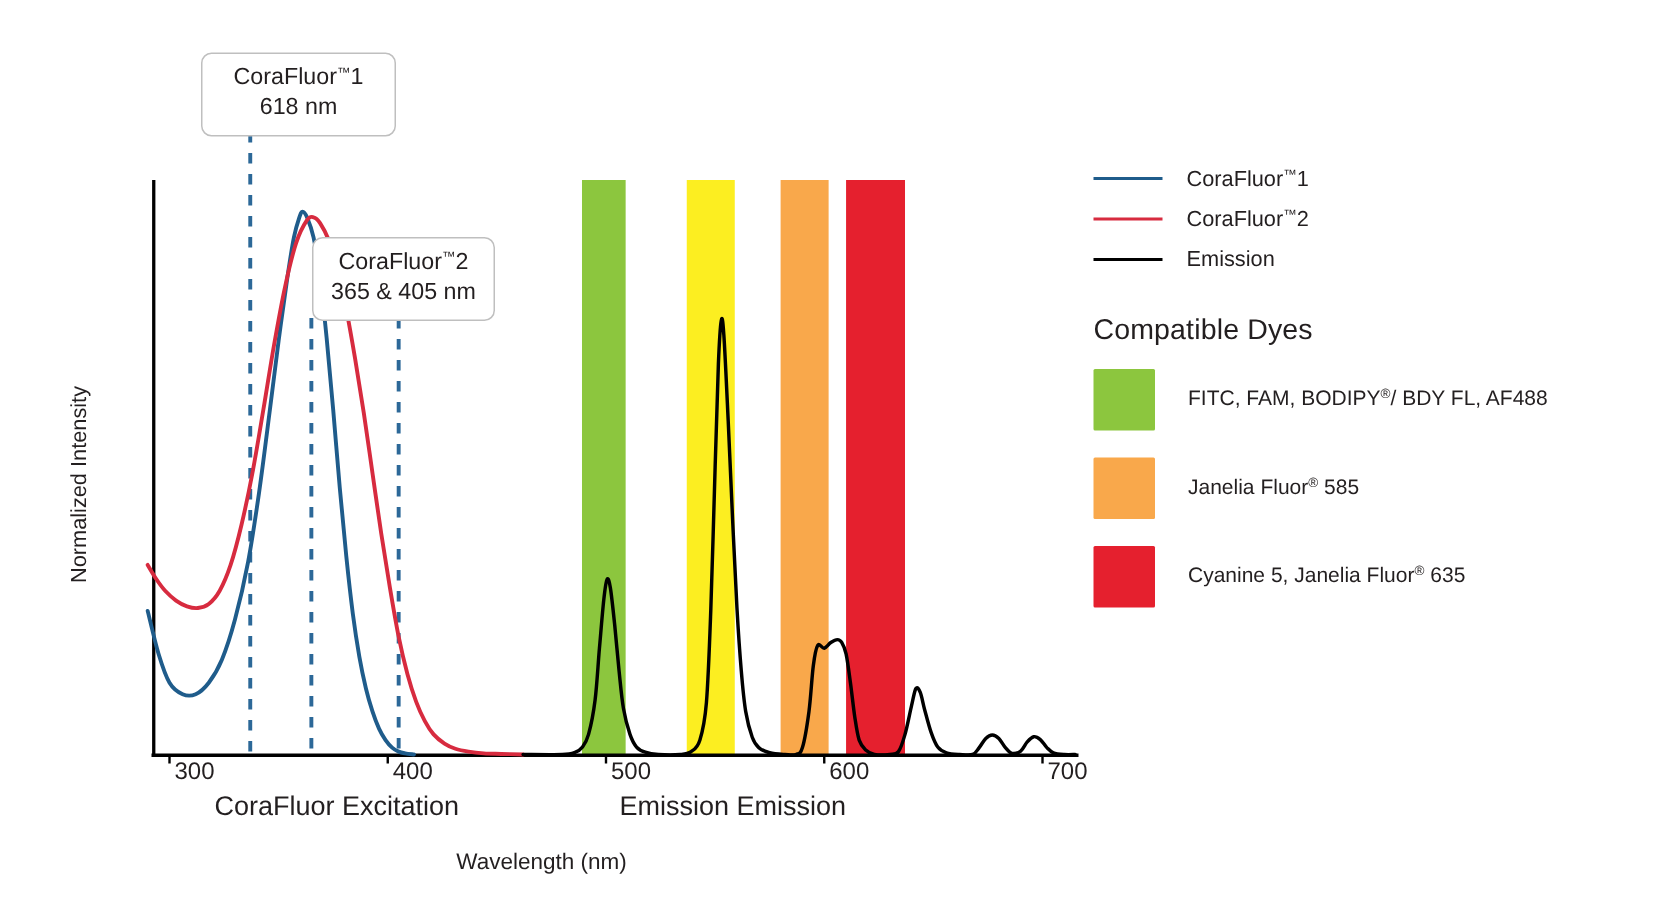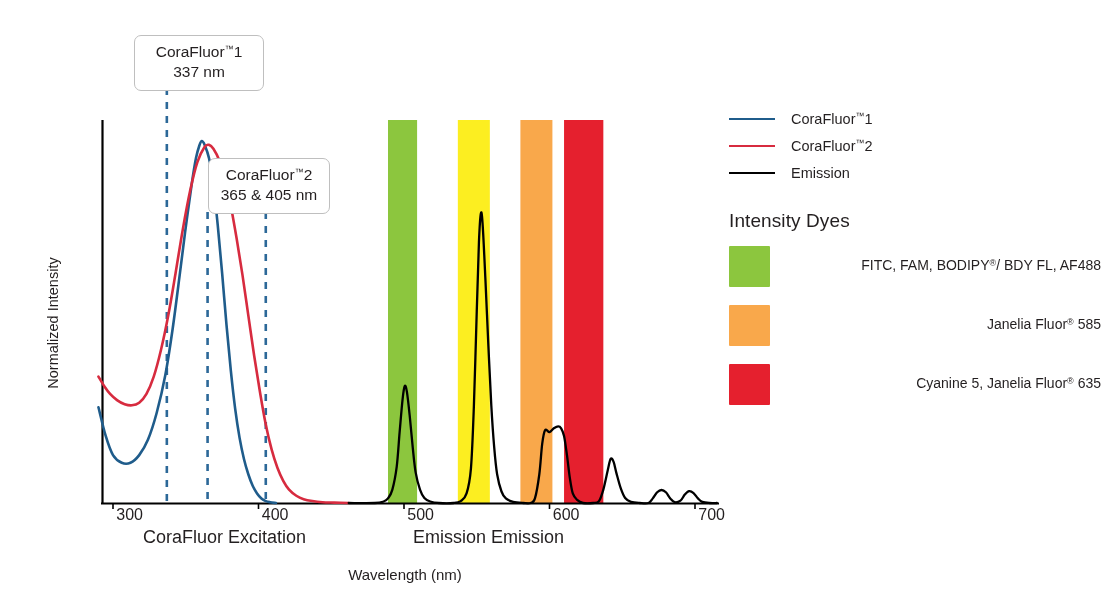--- a/index.html
+++ b/index.html
@@ -35,40 +35,40 @@
   .axis-tick{
     position:absolute;font-size:16px;color:#231f20;
     text-align:right;width:60px;
   }
   .axis-sub{
     position:absolute;font-size:18px;color:#231f20;
     text-align:center;white-space:nowrap;
   }
   #xlabel{
     position:absolute;left:0;top:566px;width:722px;
-    text-align:center;font-size:15px;color:#231f20;margin-left:44px;
+    text-align:center;font-size:15px;color:#231f20;
   }
   #ylabel{
     position:absolute;left:-37px;top:315px;width:180px;
     transform:rotate(-90deg);transform-origin:center center;
     text-align:center;font-size:14.5px;color:#231f20;white-space:nowrap;
   }
 
   
   #legend{position:absolute;left:729px;top:108px;width:372px;}
   .lrow{display:flex;align-items:center;margin-bottom:5px;height:22px;}
   .lswatch-line{width:46px;height:0;border-top:2.4px solid #000;margin-right:16px;flex:none;}
   .lrow .ltext{font-size:14.5px;color:#231f20;white-space:nowrap;}
   .ltext sup{font-size:9px;vertical-align:0.55em;}
 
   #dyes-title{
     margin-top:26px;margin-bottom:14px;
     font-size:19px;color:#231f20;font-weight:400;letter-spacing:.1px;
   }
-  .drow{display:flex;align-items:flex-start;margin-bottom:18px;justify-content:space-between;}
+  .drow{display:flex;align-items:flex-start;margin-bottom:18px;}
   .dswatch{width:41px;height:41px;margin-right:22px;flex:none;border-radius:1px;}
   .dtext{font-size:14px;line-height:1.45;color:#231f20;padding-top:9px;}
   .dtext.two{padding-top:1px;}
   .dtext sup{font-size:9px;vertical-align:0.5em;}
 </style>
 </head>
 <body>
 
 <div id="figure">
 
@@ -96,21 +96,21 @@
         <line x1="113" x2="113" y1="503" y2="509" stroke="#000" stroke-width="1.6"></line>
         <line x1="258.5" x2="258.5" y1="503" y2="509" stroke="#000" stroke-width="1.6"></line>
         <line x1="404" x2="404" y1="503" y2="509" stroke="#000" stroke-width="1.6"></line>
         <line x1="549.5" x2="549.5" y1="503" y2="509" stroke="#000" stroke-width="1.6"></line>
         <line x1="695" x2="695" y1="503" y2="509" stroke="#000" stroke-width="1.6"></line>
       </g>
   </svg>
 
   <div class="callout" id="callout1">
     <span class="ln1">CoraFluor<sup>™</sup>1</span>
-    <span class="ln2">337 nm</span>
+    <span class="ln2">618 nm</span>
   </div>
   <div class="callout" id="callout2">
     <span class="ln1">CoraFluor<sup>™</sup>2</span>
     <span class="ln2">365 &amp; 405 nm</span>
   </div>
 
   <div id="xtick-holder">
       <div class="axis-tick" style="left: 83px; top: 506px;">300</div>
       <div class="axis-tick" style="left: 228.5px; top: 506px;">400</div>
       <div class="axis-tick" style="left: 374px; top: 506px;">500</div>
@@ -132,21 +132,21 @@
         </div>
         <div class="lrow">
           <div class="lswatch-line" style="border-top-color: rgb(215, 43, 63);"></div>
           <div class="ltext">CoraFluor<sup>™</sup>2</div>
         </div>
         <div class="lrow">
           <div class="lswatch-line" style="border-top-color: rgb(0, 0, 0);"></div>
           <div class="ltext">Emission</div>
         </div>
       </div>
-    <div id="dyes-title">Intensity Dyes</div>
+    <div id="dyes-title">Compatible Dyes</div>
     <div id="dyes-list">
         <div class="drow">
           <div class="dswatch" style="background: rgb(140, 198, 62);"></div>
           <div class="dtext">
             <div>FITC, FAM, BODIPY<sup>®</sup>/ BDY FL, AF488</div>
           </div>
         </div>
         <div class="drow">
           <div class="dswatch" style="background: rgb(249, 168, 75);"></div>
           <div class="dtext">

